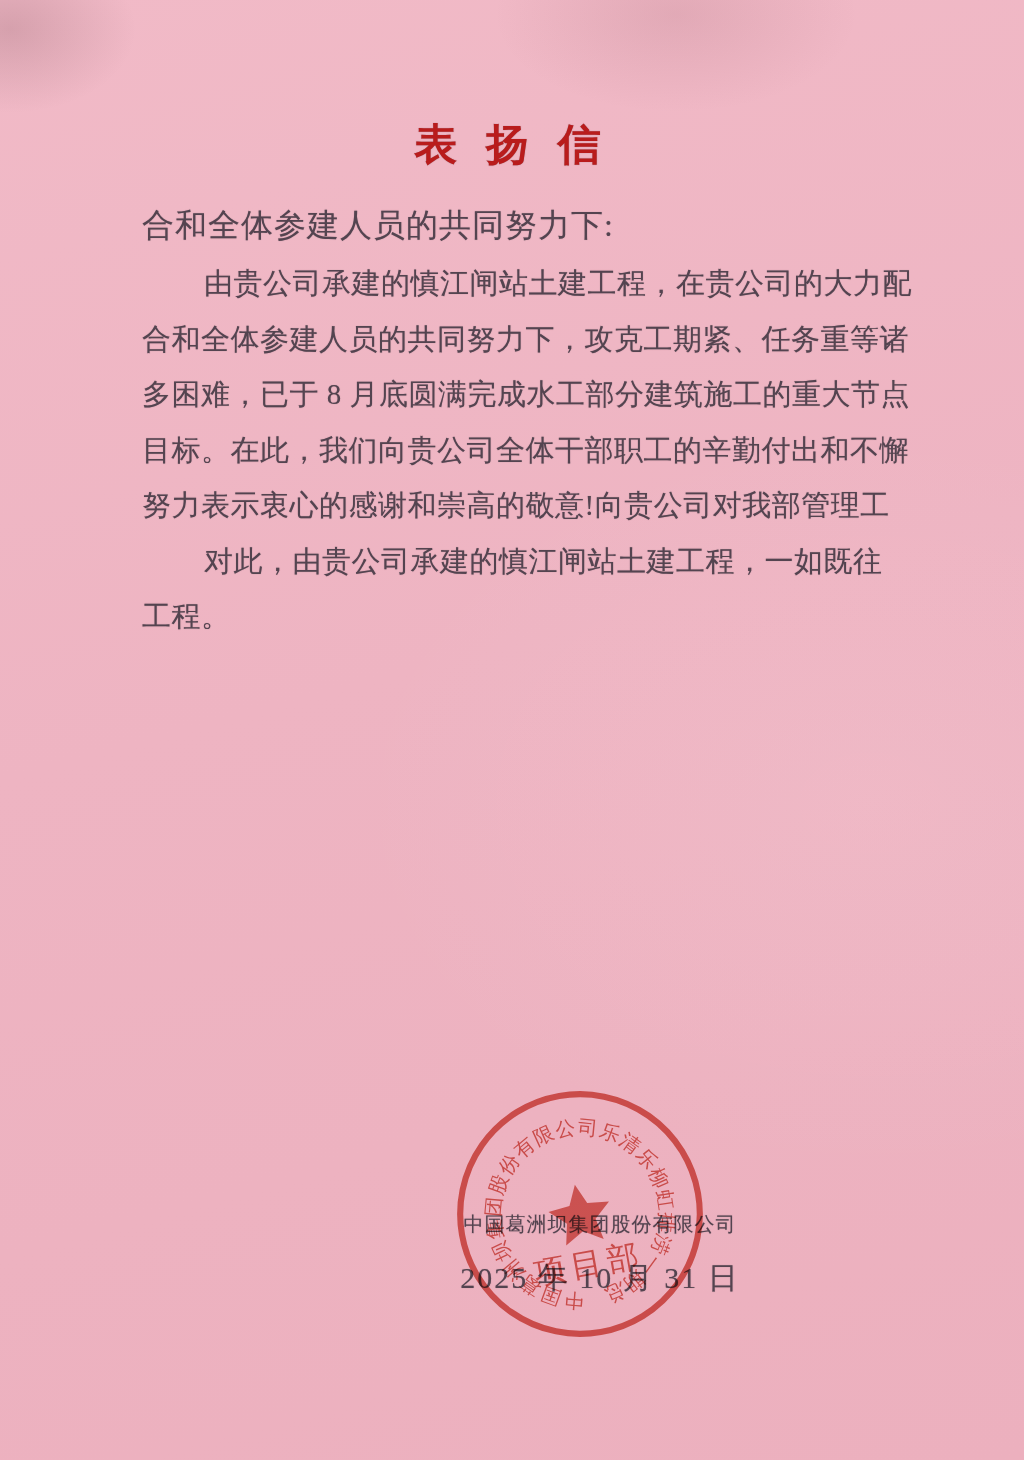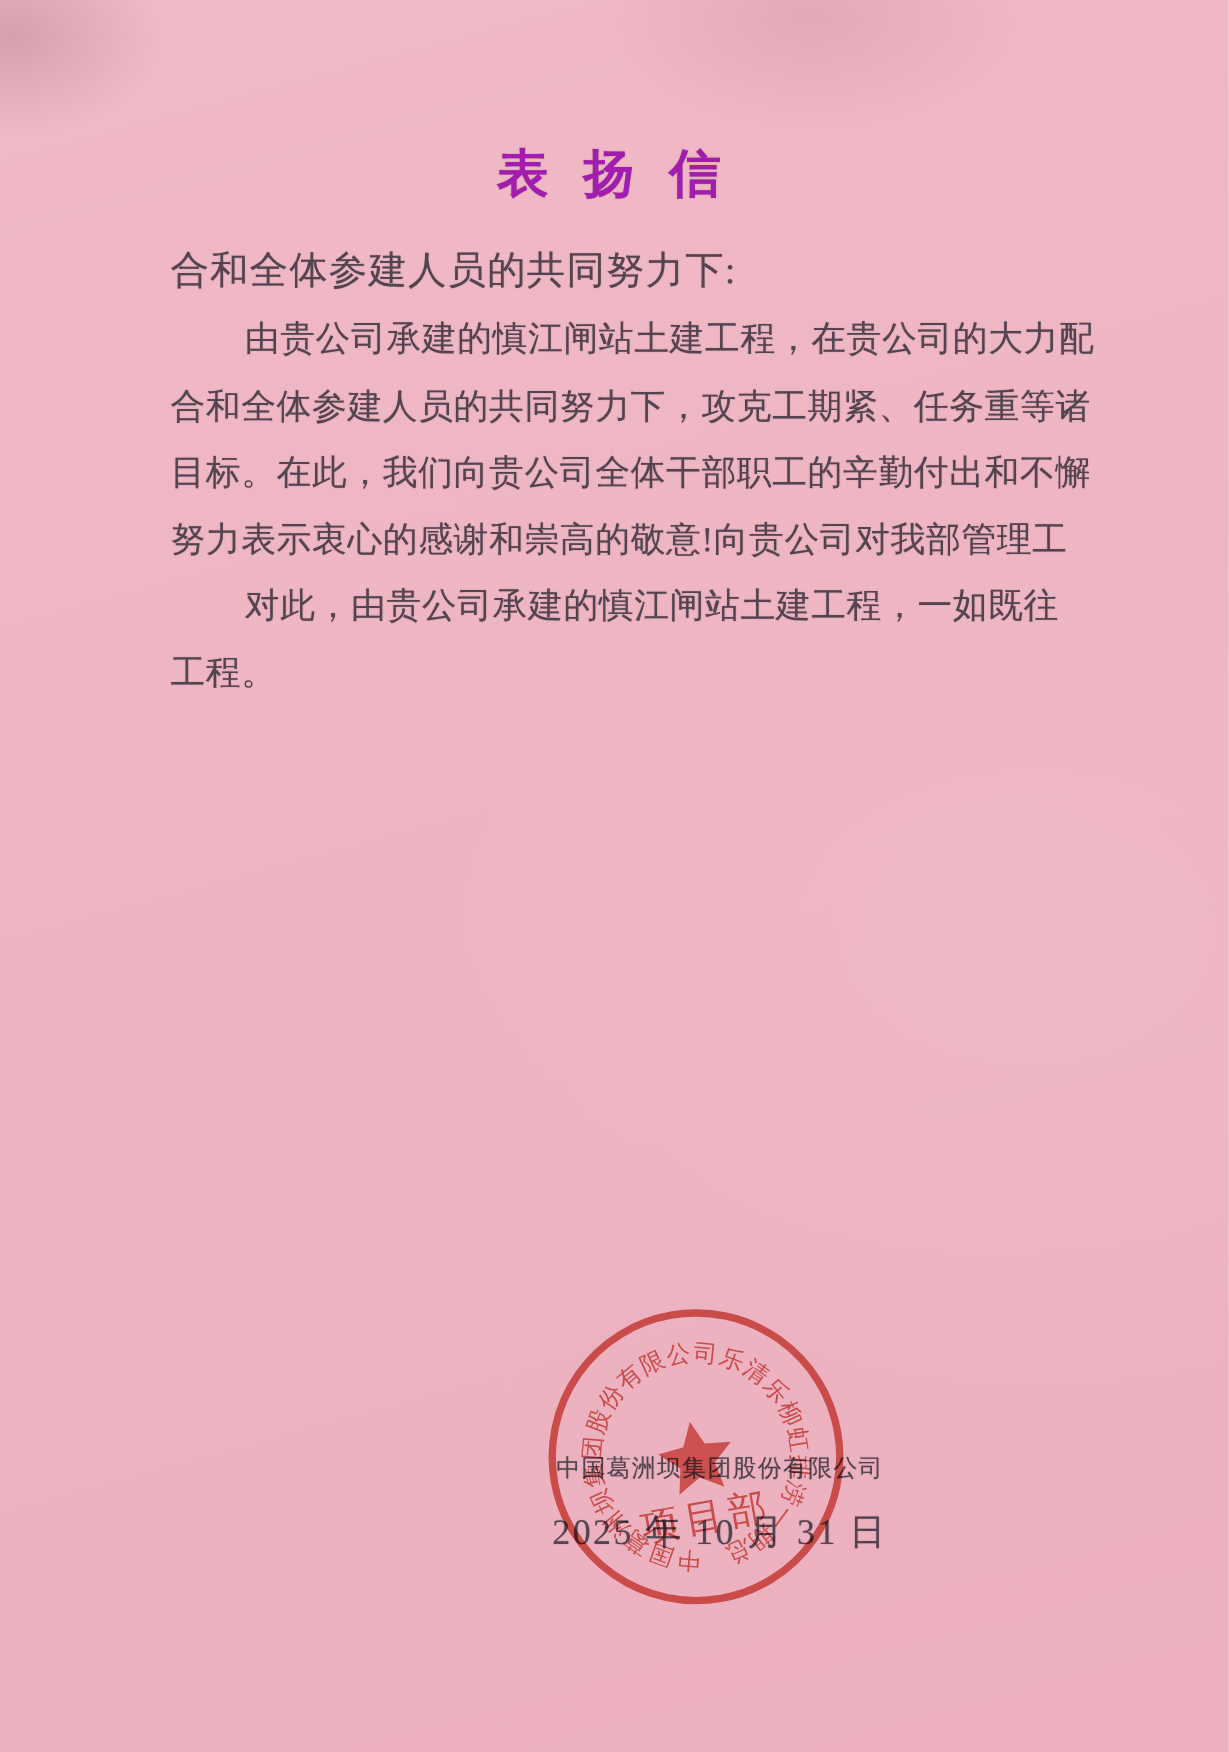--- a/index.html
+++ b/index.html
@@ -10,21 +10,21 @@
       radial-gradient(ellipse 260px 140px at 66% 1%, rgba(120,60,72,0.12), transparent 70%),
       radial-gradient(ellipse 180px 120px at 1% 2%, rgba(90,45,55,0.18), transparent 70%),
       radial-gradient(ellipse 700px 500px at 85% 55%, rgba(255,235,240,0.10), transparent 75%),
       linear-gradient(165deg,#f1bac7 0%, #eeb4c2 45%, #ecb0be 100%);
     color:#544450;
   }
   .paper{position:relative;width:1024px;height:1460px;}
   .title{
     padding-top:116px;text-align:center;
     font-size:43px;font-weight:bold;letter-spacing:9px;
-    color:#a21caf;text-shadow:0 0 1px rgba(77,62,72,0.55);
+    color:#b91c1c;text-shadow:0 0 1px rgba(77,62,72,0.55);
   }
   .salutation{
     margin:30px 0 0 142px;font-size:32px;letter-spacing:1px;
     text-shadow:0 0 1px rgba(84,68,80,0.45);
   }
   .letter-body{margin:8px 0 0 142px;width:790px;}
   .para{margin:0;}
   .line{
     font-size:29px;line-height:55.5px;white-space:nowrap;letter-spacing:0.5px;
     text-shadow:0 0 1px rgba(84,68,80,0.45);
@@ -50,20 +50,21 @@
 <div class="paper">
 
   <div class="title">表 扬 信</div>
 
   <div class="salutation">合和全体参建人员的共同努力下:</div>
 
   <div class="letter-body" id="paragraphs">
       <div class="para">
         <div class="line first">由贵公司承建的慎江闸站土建工程，在贵公司的大力配</div>
         <div class="line">合和全体参建人员的共同努力下，攻克工期紧、任务重等诸</div>
+        <div class="line">多困难，已于 8 月底圆满完成水工部分建筑施工的重大节点</div>
         <div class="line">目标。在此，我们向贵公司全体干部职工的辛勤付出和不懈</div>
         <div class="line">努力表示衷心的感谢和崇高的敬意!向贵公司对我部管理工</div>
       </div>
       <div class="para">
         <div class="line first">对此，由贵公司承建的慎江闸站土建工程，一如既往</div>
         <div class="line">工程。</div>
       </div>
     </div>
 
   <div class="signature">

